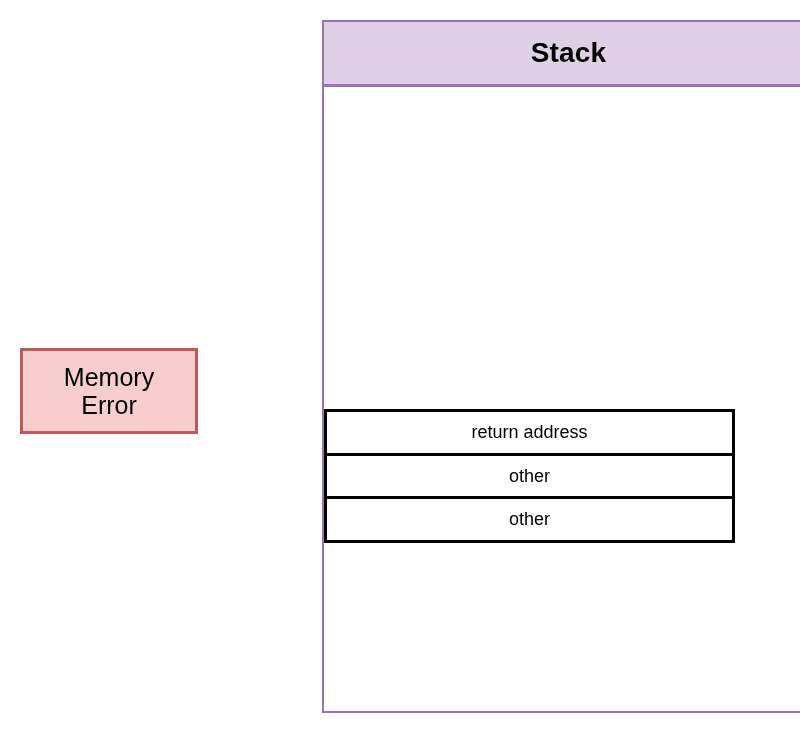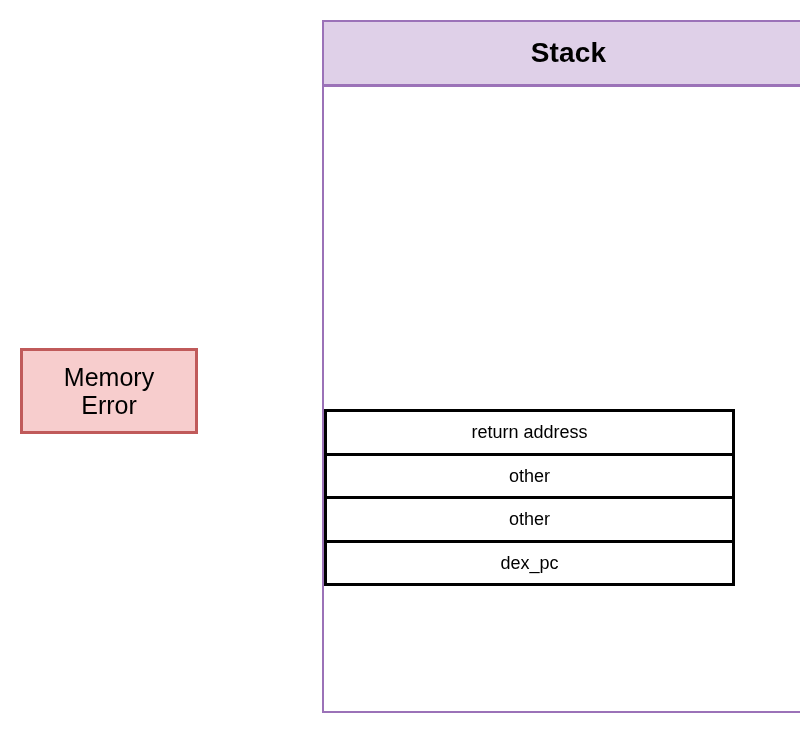--- a/index.html
+++ b/index.html
@@ -128,21 +128,18 @@
     <div id="stack-frames">
       <div class="frame-row">
         <span class="frame-label">return address</span>
       </div>
       <div class="frame-row">
         <span class="frame-label">other</span>
       </div>
       <div class="frame-row">
         <span class="frame-label">other</span>
       </div>
-      <div class="frame-row">
-        <span class="frame-label">dex_pc</span>
-      </div>
     </div>
 
     <div class="stack-space" id="stack-space-bottom"></div>
 
   </div>
 </div>
 
 </body></html>

